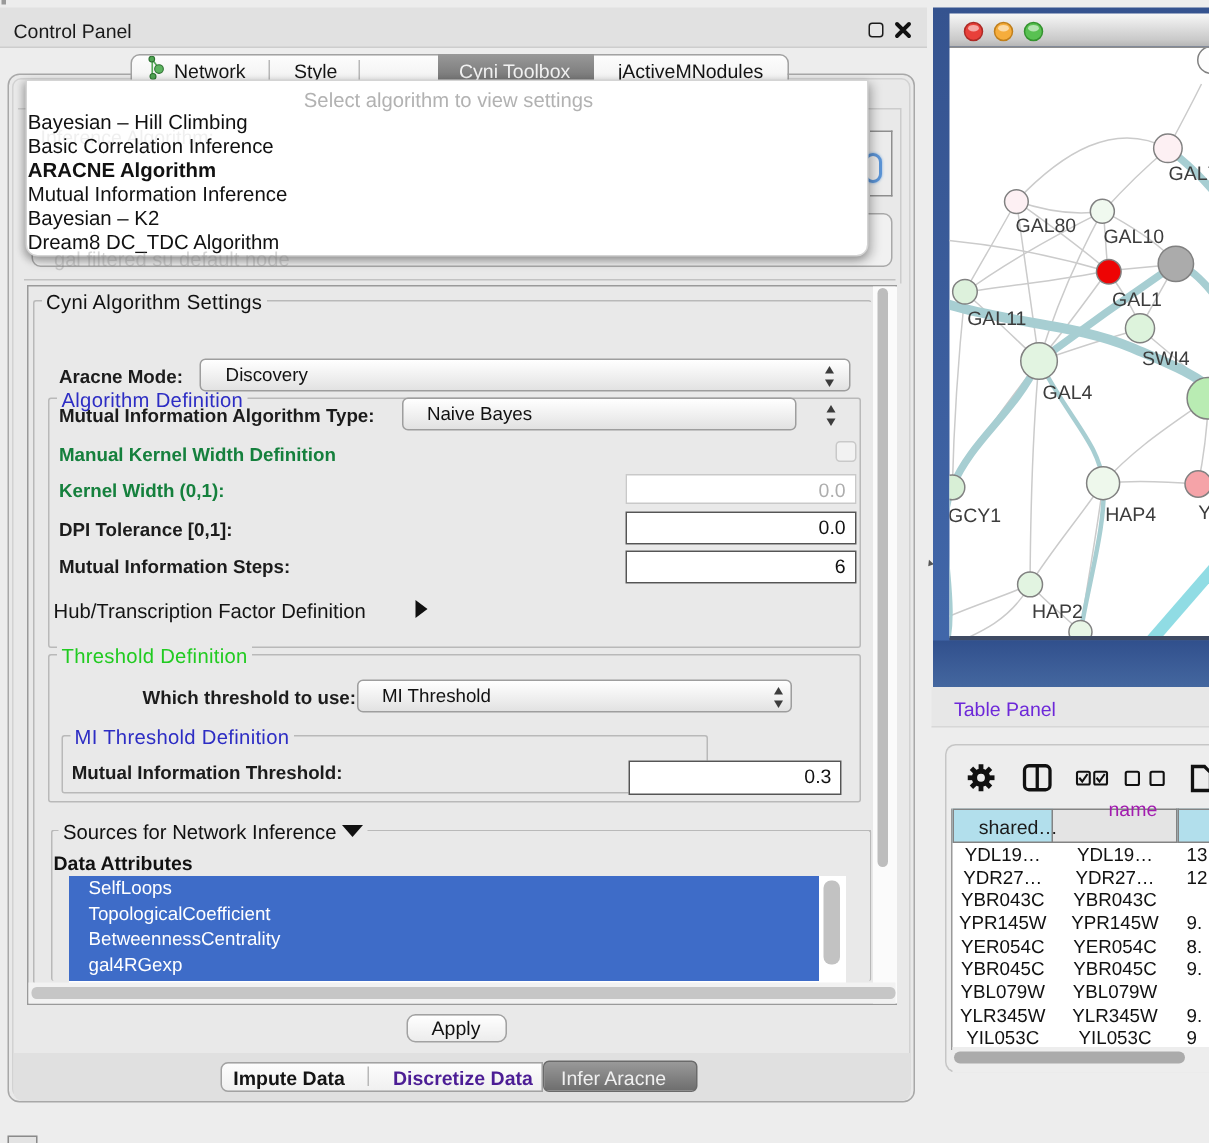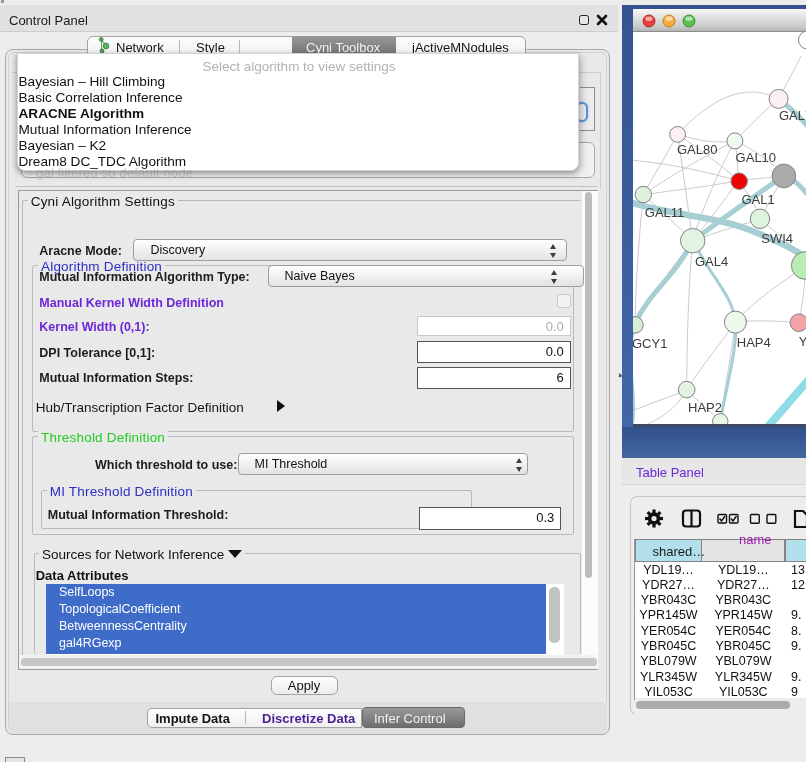--- a/index.html
+++ b/index.html
@@ -1,20 +1,20 @@
 <!DOCTYPE html>
 <html><head>
 <meta charset="utf-8">
 <style>
 * { margin:0; padding:0; box-sizing:border-box; }
 html,body { width:806px; height:762px; overflow:hidden; }
 body { font-family:"Liberation Sans", sans-serif; -webkit-font-smoothing:antialiased; background:#ededed; position:relative; }
 .abs { position:absolute; }
 .lbl { font-size:12.5px; font-weight:bold; color:#1c1c1c; }
-.lblgray { font-size:12.5px; font-weight:bold; color:#6d28d9; }
+.lblgray { font-size:12.5px; font-weight:bold; color:#15803d; }
 .combo {
   border:1px solid #9e9e9e; border-radius:4px;
   background:linear-gradient(#ffffff,#eeeeee 60%,#e2e2e2);
   font-size:12.5px; color:#111;
 }
 .combo .ct { position:absolute; left:16px; top:3px; }
 .spin { position:absolute; width:7px; height:14px; }
 .spin:before { content:""; position:absolute; left:0; top:0;
   border-left:3.5px solid transparent; border-right:3.5px solid transparent;
   border-bottom:5px solid #3c3c3c; }
@@ -89,21 +89,21 @@
 
 <div class="groupbox" style="left:32px;top:225px;width:542px;height:167px;margin-top:40px;">
   <div class="gtitle" style="color:#2d2dc4;">Algorithm Definition</div>
 </div>
 <div class="lbl abs" style="left:39.3px;top:244px;">Aracne Mode:</div>
 <div class="combo abs" style="left:133.4px;top:239px;width:434px;height:22px;">
     <span class="ct">Discovery</span>
     <span class="spin" style="left:416px;top:4px;"></span>
   </div>
 <div class="lbl abs" style="left:39.3px;top:270px;">Mutual Information Algorithm Type:</div>
-<div class="combo abs" style="left:267.6px;top:265px;width:316px;height:22px;">
+<div class="combo abs" style="left:267.6px;top:265px;width:263px;height:22px;">
     <span class="ct">Naive Bayes</span>
     <span class="spin" style="left:282px;top:4px;"></span>
   </div>
 <div class="lblgray abs" style="left:39.3px;top:295.5px;">Manual Kernel Width Definition</div>
 <div class="abs" style="left:556.5px;top:294px;width:14px;height:14px;border:1px solid #c9c9c9;border-radius:3px;background:#f2f2f2;"></div>
 <div class="lblgray abs" style="left:39.3px;top:320px;">Kernel Width (0,1):</div>
 <div class="field abs" style="left:417.4px;top:315.7px;width:153.4px;height:20px;border-color:#c9c9c9;color:#adadad;">0.0</div>
 <div class="lbl abs" style="left:39.3px;top:346px;">DPI Tolerance [0,1]:</div>
 <div class="field abs" style="left:417.4px;top:341.4px;width:153.4px;height:21.4px;">0.0</div>
 <div class="lbl abs" style="left:39.3px;top:371px;">Mutual Information Steps:</div>
@@ -139,21 +139,21 @@
 <div class="abs" style="left:20.5px;top:658px;width:576px;height:7.5px;background:#c6c6c6;border-radius:3.5px;"></div>
 
 <div class="abs" style="left:8.5px;top:701.6px;width:598px;height:32px;background:#e0e0e0;border-radius:0 0 6px 6px;"></div>
 <div class="abs" style="left:270.5px;top:675.6px;width:67px;height:19.8px;border:1px solid #a2a2a2;border-radius:6px;background:linear-gradient(#ffffff,#ececec);text-align:center;font-size:13px;color:#111;padding-top:1.5px;">Apply</div>
 
 <div class="abs" style="left:146.5px;top:708px;width:215px;height:19.5px;background:linear-gradient(#fdfdfd,#f0f0f0);border:1px solid #a2a2a2;border-radius:5px 0 0 5px;"></div>
 <div class="abs" style="left:244.6px;top:711px;width:1px;height:13px;background:#b8b8b8;"></div>
 <div class="abs" style="left:361.5px;top:707px;width:103.3px;height:21px;background:linear-gradient(#999999,#6e6e6e);border:1px solid #6a6a6a;border-radius:4px;"></div>
 <div class="abs" style="left:155.5px;top:711px;font-size:13px;font-weight:bold;color:#141414;">Impute Data</div>
 <div class="abs" style="left:262px;top:711px;font-size:13px;font-weight:bold;color:#4c1d95;">Discretize Data</div>
-<div class="abs" style="left:374px;top:711px;font-size:13px;color:#f0f0f0;">Infer Control</div>
+<div class="abs" style="left:374px;top:711px;font-size:13px;color:#f0f0f0;">Infer Aracne</div>
 
 <div class="abs" style="left:5px;top:757px;width:20px;height:10px;border:1.5px solid #8a8a8a;background:#e3e3e3;"></div>
 
 <div class="abs" style="left:617.6px;top:373.2px;width:0;height:0;border-left:2.6px solid transparent;border-right:2.6px solid transparent;border-bottom:4.5px solid #555;transform:rotate(-20deg);"></div>
 
 <div class="abs" style="left:622px;top:4.7px;width:184px;height:453px;background:linear-gradient(#35538f,#4268ab);"></div>
 
 <div class="abs" style="left:633px;top:9px;width:173px;height:22.5px;background:linear-gradient(#f7f7f7,#c9c9c9 80%,#b5b5b5);border-bottom:1px solid #8e8e8e;"></div>
 <svg class="abs" style="left:640px;top:13px;" width="60" height="16" viewBox="0 0 60 16">
   <circle cx="9" cy="8" r="6" fill="#e8403a" stroke="#ad2a26" stroke-width="1"></circle>

